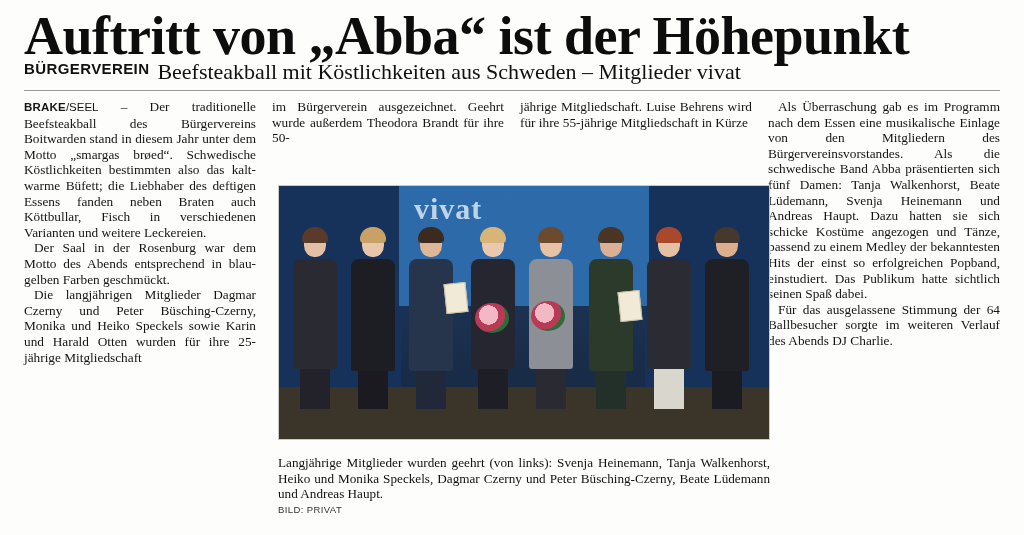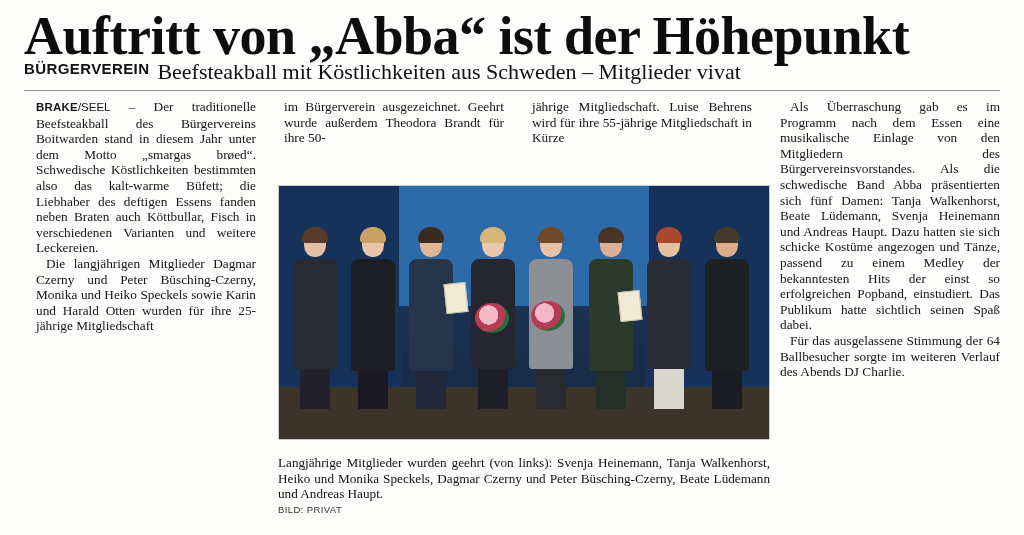--- a/index.html
+++ b/index.html
@@ -64,21 +64,20 @@
     margin: 0 6px;
     height: 400px;
   }
   .col {
     width: 238px;
     font-size: 13.3px;
     line-height: 15.6px;
     text-align: justify;
     hyphens: auto;
     position: relative;
-    margin-left: 12px;
   }
   .col p {
     margin: 0;
     text-indent: 10px;
   }
   .col p.first {
     text-indent: 0;
   }
   .lead-label {
     font-family: "Liberation Sans", sans-serif;
@@ -212,20 +211,21 @@
   </div>
 
   <hr class="rule">
 
   <div class="columns">
 
     <div class="col">
       <p class="first">
         <span class="lead-label">BRAKE</span><span class="lead-label-2">/SEEL</span><span> – </span><span>Der traditionelle Beefsteakball des Bürgervereins Boitwarden stand in diesem Jahr unter dem Motto „smargas brøed“. Schwedische Köstlichkeiten bestimmten also das kalt-warme Büfett; die Liebhaber des deftigen Essens fanden neben Braten auch Köttbullar, Fisch in verschiedenen Varianten und weitere Leckereien.</span>
       </p>
+      <p>Der Saal in der Rosenburg war dem Motto des Abends entsprechend in blau-gelben Farben geschmückt.</p>
       <p>Die langjährigen Mitglieder Dagmar Czerny und Peter Büsching-Czerny, Monika und Heiko Speckels sowie Karin und Harald Otten wurden für ihre 25-jährige Mitgliedschaft</p>
     </div>
 
     <div class="col">
       <p class="first">im Bürgerverein ausgezeichnet. Geehrt wurde außerdem Theodora Brandt für ihre 50-</p>
     </div>
 
     <div class="col">
       <p class="first">jährige Mitgliedschaft. Luise Behrens wird für ihre 55-jährige Mitgliedschaft in Kürze</p>
     </div>
@@ -234,20 +234,21 @@
       <p>Als Überraschung gab es im Programm nach dem Essen eine musikalische Einlage von den Mitgliedern des Bürgervereinsvorstandes. Als die schwedische Band Abba präsentierten sich fünf Damen: Tanja Walkenhorst, Beate Lüdemann, Svenja Heinemann und Andreas Haupt. Dazu hatten sie sich schicke Kostüme angezogen und Tänze, passend zu einem Medley der bekanntesten Hits der einst so erfolgreichen Popband, einstudiert. Das Publikum hatte sichtlich seinen Spaß dabei.</p>
       <p>Für das ausgelassene Stimmung der 64 Ballbesucher sorgte im weiteren Verlauf des Abends DJ Charlie.</p>
     </div>
   </div>
 
   <div class="photo-block">
     <div class="photo">
       <div class="wallL"></div>
       <div class="wallR"></div>
       <div class="banner"></div>
+      <div class="banner-text">vivat</div>
       <div class="floor"></div>
 
       <div class="person" style="left:14px;">
         <div class="p-head" style="background:#e3bfa5;position:relative;">
             <div class="p-hair" style="background:#5a3a28;"></div>
           </div>
         <div class="p-body" style="height:110px;background:#2a2a32;"></div>
         <div class="p-legs" style="height:40px;background:#23222a;"></div>
       </div>
       <div class="person" style="left:72px;">

